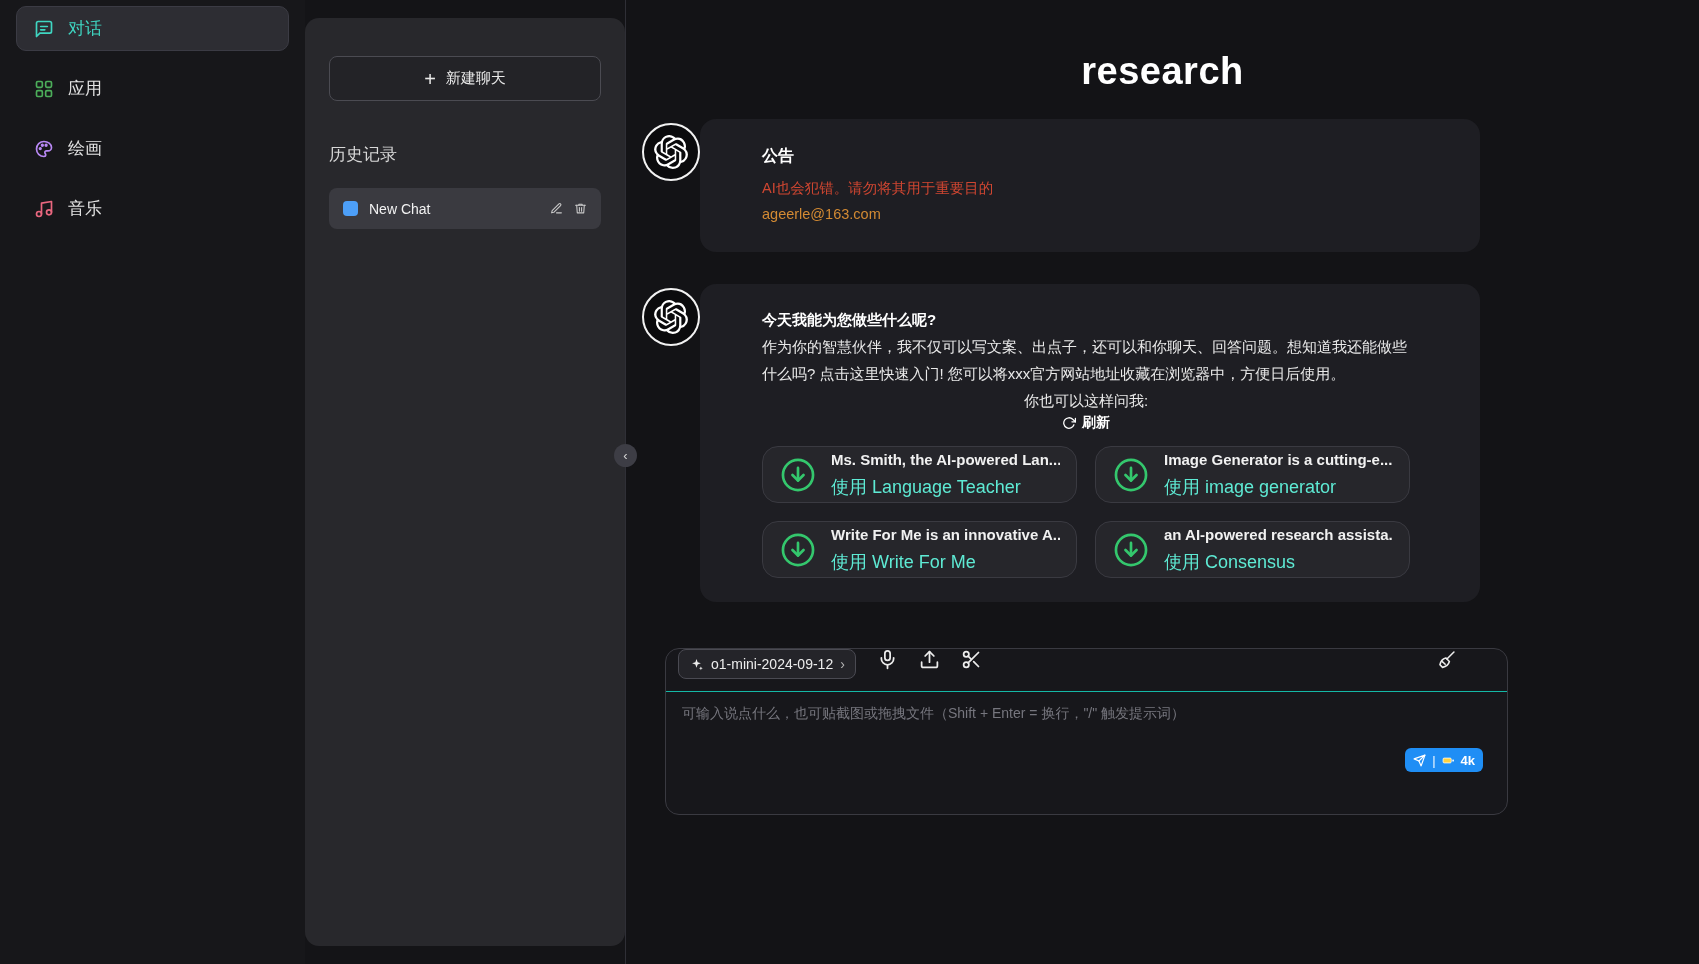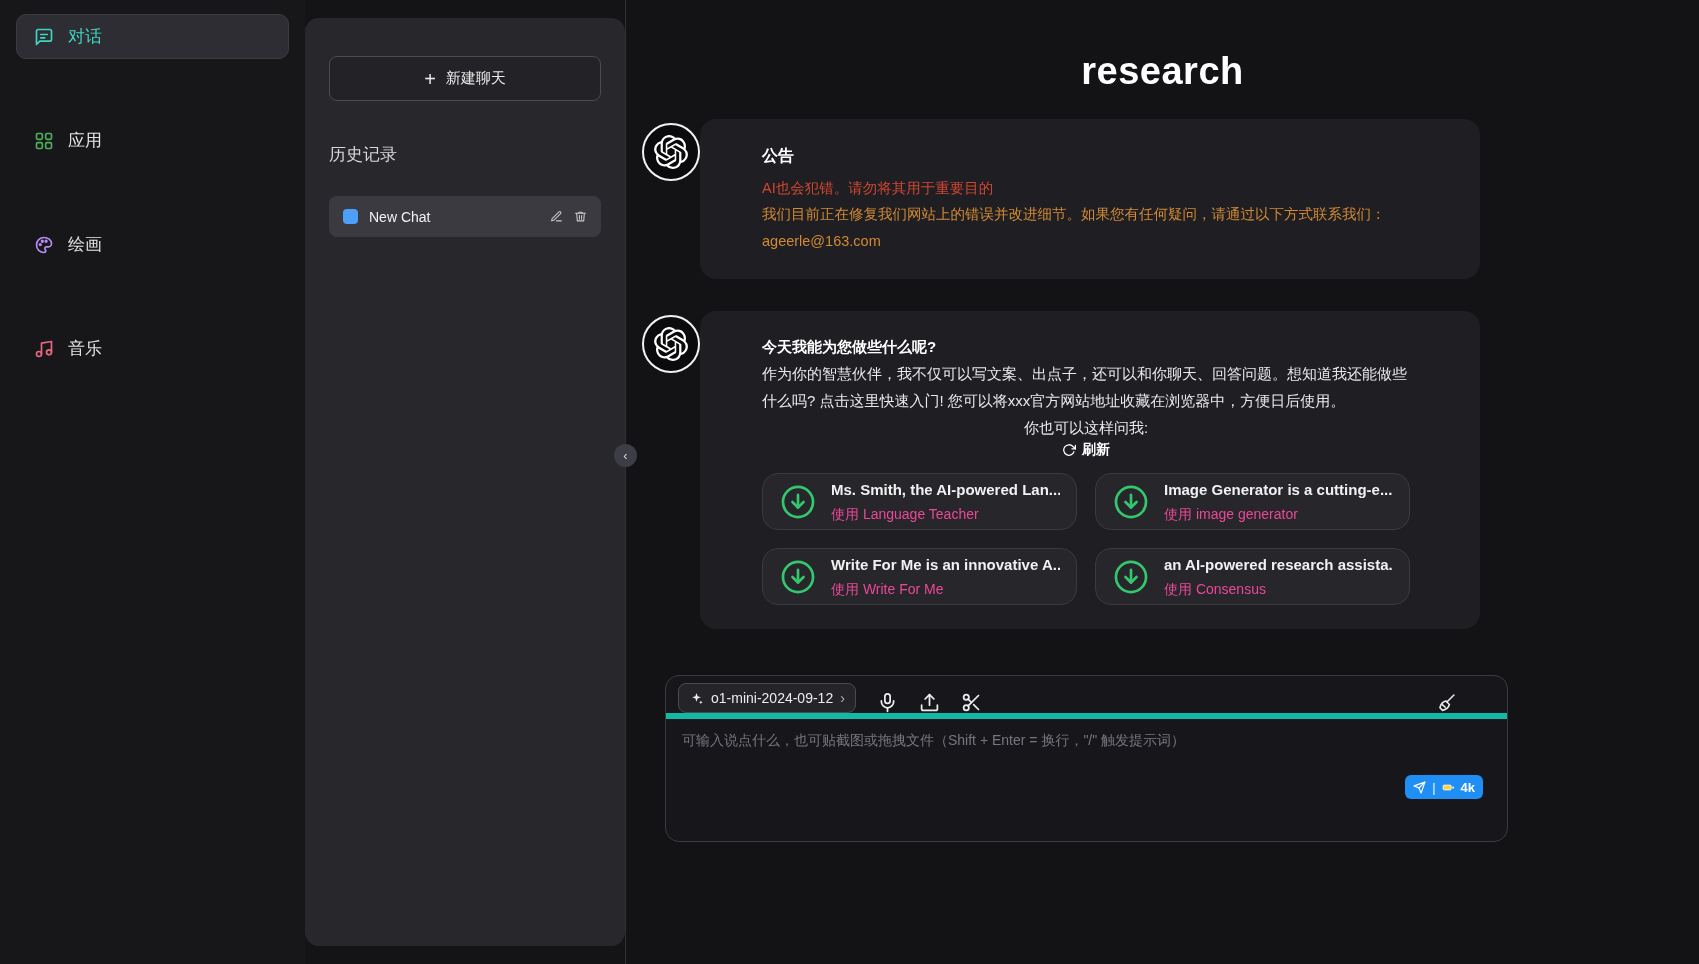--- a/index.html
+++ b/index.html
@@ -8,24 +8,23 @@
     display:flex;
     background:#141417;
     font-family:"Liberation Sans","DejaVu Sans",sans-serif;
     color:#e8e8e8;
   }
   svg { display:block; }
 
   
   .sidebar {
     width:305px; flex-shrink:0;
-    padding:14px 16px 18px;
+    padding:6px 16px 18px;
     display:flex; flex-direction:column;
     background:#17171a;
-    gap:44px;
   }
   .nav-item {
     height:45px; border-radius:10px;
     display:flex; align-items:center; gap:14px;
     padding:0 17px; margin-bottom:15px;
     font-size:17px; color:#e3e3e3; cursor:pointer;
     border:1px solid transparent;
   }
   .nav-item.active { background:#2d2d33; border-color:#3b3b44; color:#3fd6c2; }
   .nav-ic { width:20px; height:20px; flex-shrink:0; }
@@ -54,21 +53,21 @@
   .new-chat-btn {
     margin:38px 24px 0;
     height:45px; border:1px solid #4b4b52; border-radius:8px;
     background:#232327; color:#e9e9e9; font-size:15px; font-family:inherit;
     display:flex; align-items:center; justify-content:center; gap:10px;
     cursor:pointer;
   }
   .plus-glyph { font-size:20px; font-weight:400; line-height:1; }
   .history-title { margin:42px 24px 14px; font-size:17px; color:#d8d8d8; }
   .history-item {
-    margin:16px 24px; height:41px;
+    margin:8px 24px; height:41px;
     background:#3a3a40; border-radius:8px;
     display:flex; align-items:center; gap:11px; padding:0 14px;
     cursor:pointer;
   }
   .history-dot { width:15px; height:15px; background:#4d9ff8; border-radius:4px; flex-shrink:0; }
   .history-name { font-size:14px; color:#f2f2f2; }
   .history-actions { margin-left:auto; display:flex; gap:11px; color:#c9c9c9; }
   .history-actions svg { width:13px; height:13px; cursor:pointer; }
 
   .collapse-handle {
@@ -127,36 +126,36 @@
   }
   .sugg-card {
     height:57px;
     background:#26262b; border:1px solid #3a3a41; border-radius:16px;
     display:flex; align-items:center; gap:14px; padding:0 16px;
     cursor:pointer; overflow:hidden;
   }
   .sugg-icon { width:38px; height:38px; color:#34c76d; flex-shrink:0; }
   .sugg-text { min-width:0; line-height:1.4; }
   .sugg-title { font-size:15px; font-weight:600; color:#f1f1f1; white-space:nowrap; overflow:hidden; margin-bottom:5px; }
-  .sugg-sub { font-size:14px; color:#ec4899; white-space:nowrap; overflow:hidden; }
+  .sugg-sub { font-size:18px; color:#5eead4; white-space:nowrap; overflow:hidden; }
 
   
   .composer {
     margin:14px 0 0 39px;
     width:843px; height:167px;
     border:1px solid #3a3a41; border-radius:14px;
     background:#17171b;
     position:relative;
     display:flex; flex-direction:column;
   }
   .composer-toolbar {
     height:43px; flex-shrink:0;
-    display:flex; align-items:flex-end; gap:21px;
+    display:flex; align-items:flex-start; gap:21px;
     padding:0 12px;
-    border-bottom:6px solid #14b8a6;
+    border-bottom:1px solid #14b8a6;
   }
   .model-chip {
     display:flex; align-items:center; gap:7px;
     height:30px; padding:0 10px;
     background:#242429; border:1px solid #4a4a52; border-radius:8px;
     font-size:14px; color:#ececec; cursor:pointer;
   }
   .model-chip .spark { width:15px; height:15px; color:#ececec; }
   .model-chip .chev { color:#b5b5b5; font-size:14px; }
   .tool-btn { background:none; border:none; color:#ececec; cursor:pointer; padding:0; }
@@ -267,21 +266,20 @@
 
     <div class="message">
       <div class="avatar">
         <svg viewBox="0 0 24 24">
             <path d="M22.2819 9.8211a5.9847 5.9847 0 0 0-.5157-4.9108 6.0462 6.0462 0 0 0-6.5098-2.9A6.0651 6.0651 0 0 0 4.9807 4.1818a5.9847 5.9847 0 0 0-3.9977 2.9 6.0462 6.0462 0 0 0 .7427 7.0966 5.98 5.98 0 0 0 .511 4.9107 6.051 6.051 0 0 0 6.5146 2.9001A5.9847 5.9847 0 0 0 13.2599 24a6.0557 6.0557 0 0 0 5.7718-4.2058 5.9894 5.9894 0 0 0 3.9977-2.9001 6.0557 6.0557 0 0 0-.7475-7.0729zm-9.022 12.6081a4.4755 4.4755 0 0 1-2.8764-1.0408l.1419-.0804 4.7783-2.7582a.7948.7948 0 0 0 .3927-.6813v-6.7369l2.02 1.1686a.071.071 0 0 1 .038.052v5.5826a4.504 4.504 0 0 1-4.4945 4.4944zm-9.6607-4.1254a4.4708 4.4708 0 0 1-.5346-3.0137l.142.0852 4.783 2.7582a.7712.7712 0 0 0 .7806 0l5.8428-3.3685v2.3324a.0804.0804 0 0 1-.0332.0615L9.74 19.9502a4.4992 4.4992 0 0 1-6.1408-1.6464zM2.3408 7.8956a4.485 4.485 0 0 1 2.3655-1.9728V11.6a.7664.7664 0 0 0 .3879.6765l5.8144 3.3543-2.0201 1.1685a.0757.0757 0 0 1-.071 0l-4.8303-2.7865A4.504 4.504 0 0 1 2.3408 7.872zm16.5963 3.8558L13.1038 8.364 15.1192 7.2a.0757.0757 0 0 1 .071 0l4.8303 2.7913a4.4944 4.4944 0 0 1-.6765 8.1042v-5.6772a.79.79 0 0 0-.407-.667zm2.0107-3.0231l-.142-.0852-4.7735-2.7818a.7759.7759 0 0 0-.7854 0L9.409 9.2297V6.8974a.0662.0662 0 0 1 .0284-.0615l4.8303-2.7866a4.4992 4.4992 0 0 1 6.6802 4.66zM8.3065 12.863l-2.02-1.1638a.0804.0804 0 0 1-.038-.0567V6.0742a4.4992 4.4992 0 0 1 7.3757-3.4537l-.142.0805L8.704 5.459a.7948.7948 0 0 0-.3927.6813zm1.0976-2.3654l2.602-1.4998 2.6069 1.4998v2.9994l-2.5974 1.4997-2.6067-1.4997Z"></path>
           </svg>
       </div>
       <div class="bubble">
         <div class="ann-title">公告</div>
         <div class="ann-red">AI也会犯错。请勿将其用于重要目的</div>
-        <div class="ann-orange">我们目前正在修复我们网站上的错误并改进细节。如果您有任何疑问，请通过以下方式联系我们：</div>
         <div class="ann-orange">ageerle@163.com</div>
       </div>
     </div>
 
     <div class="message">
       <div class="avatar">
         <svg viewBox="0 0 24 24">
             <path d="M22.2819 9.8211a5.9847 5.9847 0 0 0-.5157-4.9108 6.0462 6.0462 0 0 0-6.5098-2.9A6.0651 6.0651 0 0 0 4.9807 4.1818a5.9847 5.9847 0 0 0-3.9977 2.9 6.0462 6.0462 0 0 0 .7427 7.0966 5.98 5.98 0 0 0 .511 4.9107 6.051 6.051 0 0 0 6.5146 2.9001A5.9847 5.9847 0 0 0 13.2599 24a6.0557 6.0557 0 0 0 5.7718-4.2058 5.9894 5.9894 0 0 0 3.9977-2.9001 6.0557 6.0557 0 0 0-.7475-7.0729zm-9.022 12.6081a4.4755 4.4755 0 0 1-2.8764-1.0408l.1419-.0804 4.7783-2.7582a.7948.7948 0 0 0 .3927-.6813v-6.7369l2.02 1.1686a.071.071 0 0 1 .038.052v5.5826a4.504 4.504 0 0 1-4.4945 4.4944zm-9.6607-4.1254a4.4708 4.4708 0 0 1-.5346-3.0137l.142.0852 4.783 2.7582a.7712.7712 0 0 0 .7806 0l5.8428-3.3685v2.3324a.0804.0804 0 0 1-.0332.0615L9.74 19.9502a4.4992 4.4992 0 0 1-6.1408-1.6464zM2.3408 7.8956a4.485 4.485 0 0 1 2.3655-1.9728V11.6a.7664.7664 0 0 0 .3879.6765l5.8144 3.3543-2.0201 1.1685a.0757.0757 0 0 1-.071 0l-4.8303-2.7865A4.504 4.504 0 0 1 2.3408 7.872zm16.5963 3.8558L13.1038 8.364 15.1192 7.2a.0757.0757 0 0 1 .071 0l4.8303 2.7913a4.4944 4.4944 0 0 1-.6765 8.1042v-5.6772a.79.79 0 0 0-.407-.667zm2.0107-3.0231l-.142-.0852-4.7735-2.7818a.7759.7759 0 0 0-.7854 0L9.409 9.2297V6.8974a.0662.0662 0 0 1 .0284-.0615l4.8303-2.7866a4.4992 4.4992 0 0 1 6.6802 4.66zM8.3065 12.863l-2.02-1.1638a.0804.0804 0 0 1-.038-.0567V6.0742a4.4992 4.4992 0 0 1 7.3757-3.4537l-.142.0805L8.704 5.459a.7948.7948 0 0 0-.3927.6813zm1.0976-2.3654l2.602-1.4998 2.6069 1.4998v2.9994l-2.5974 1.4997-2.6067-1.4997Z"></path>
           </svg>
       </div>

